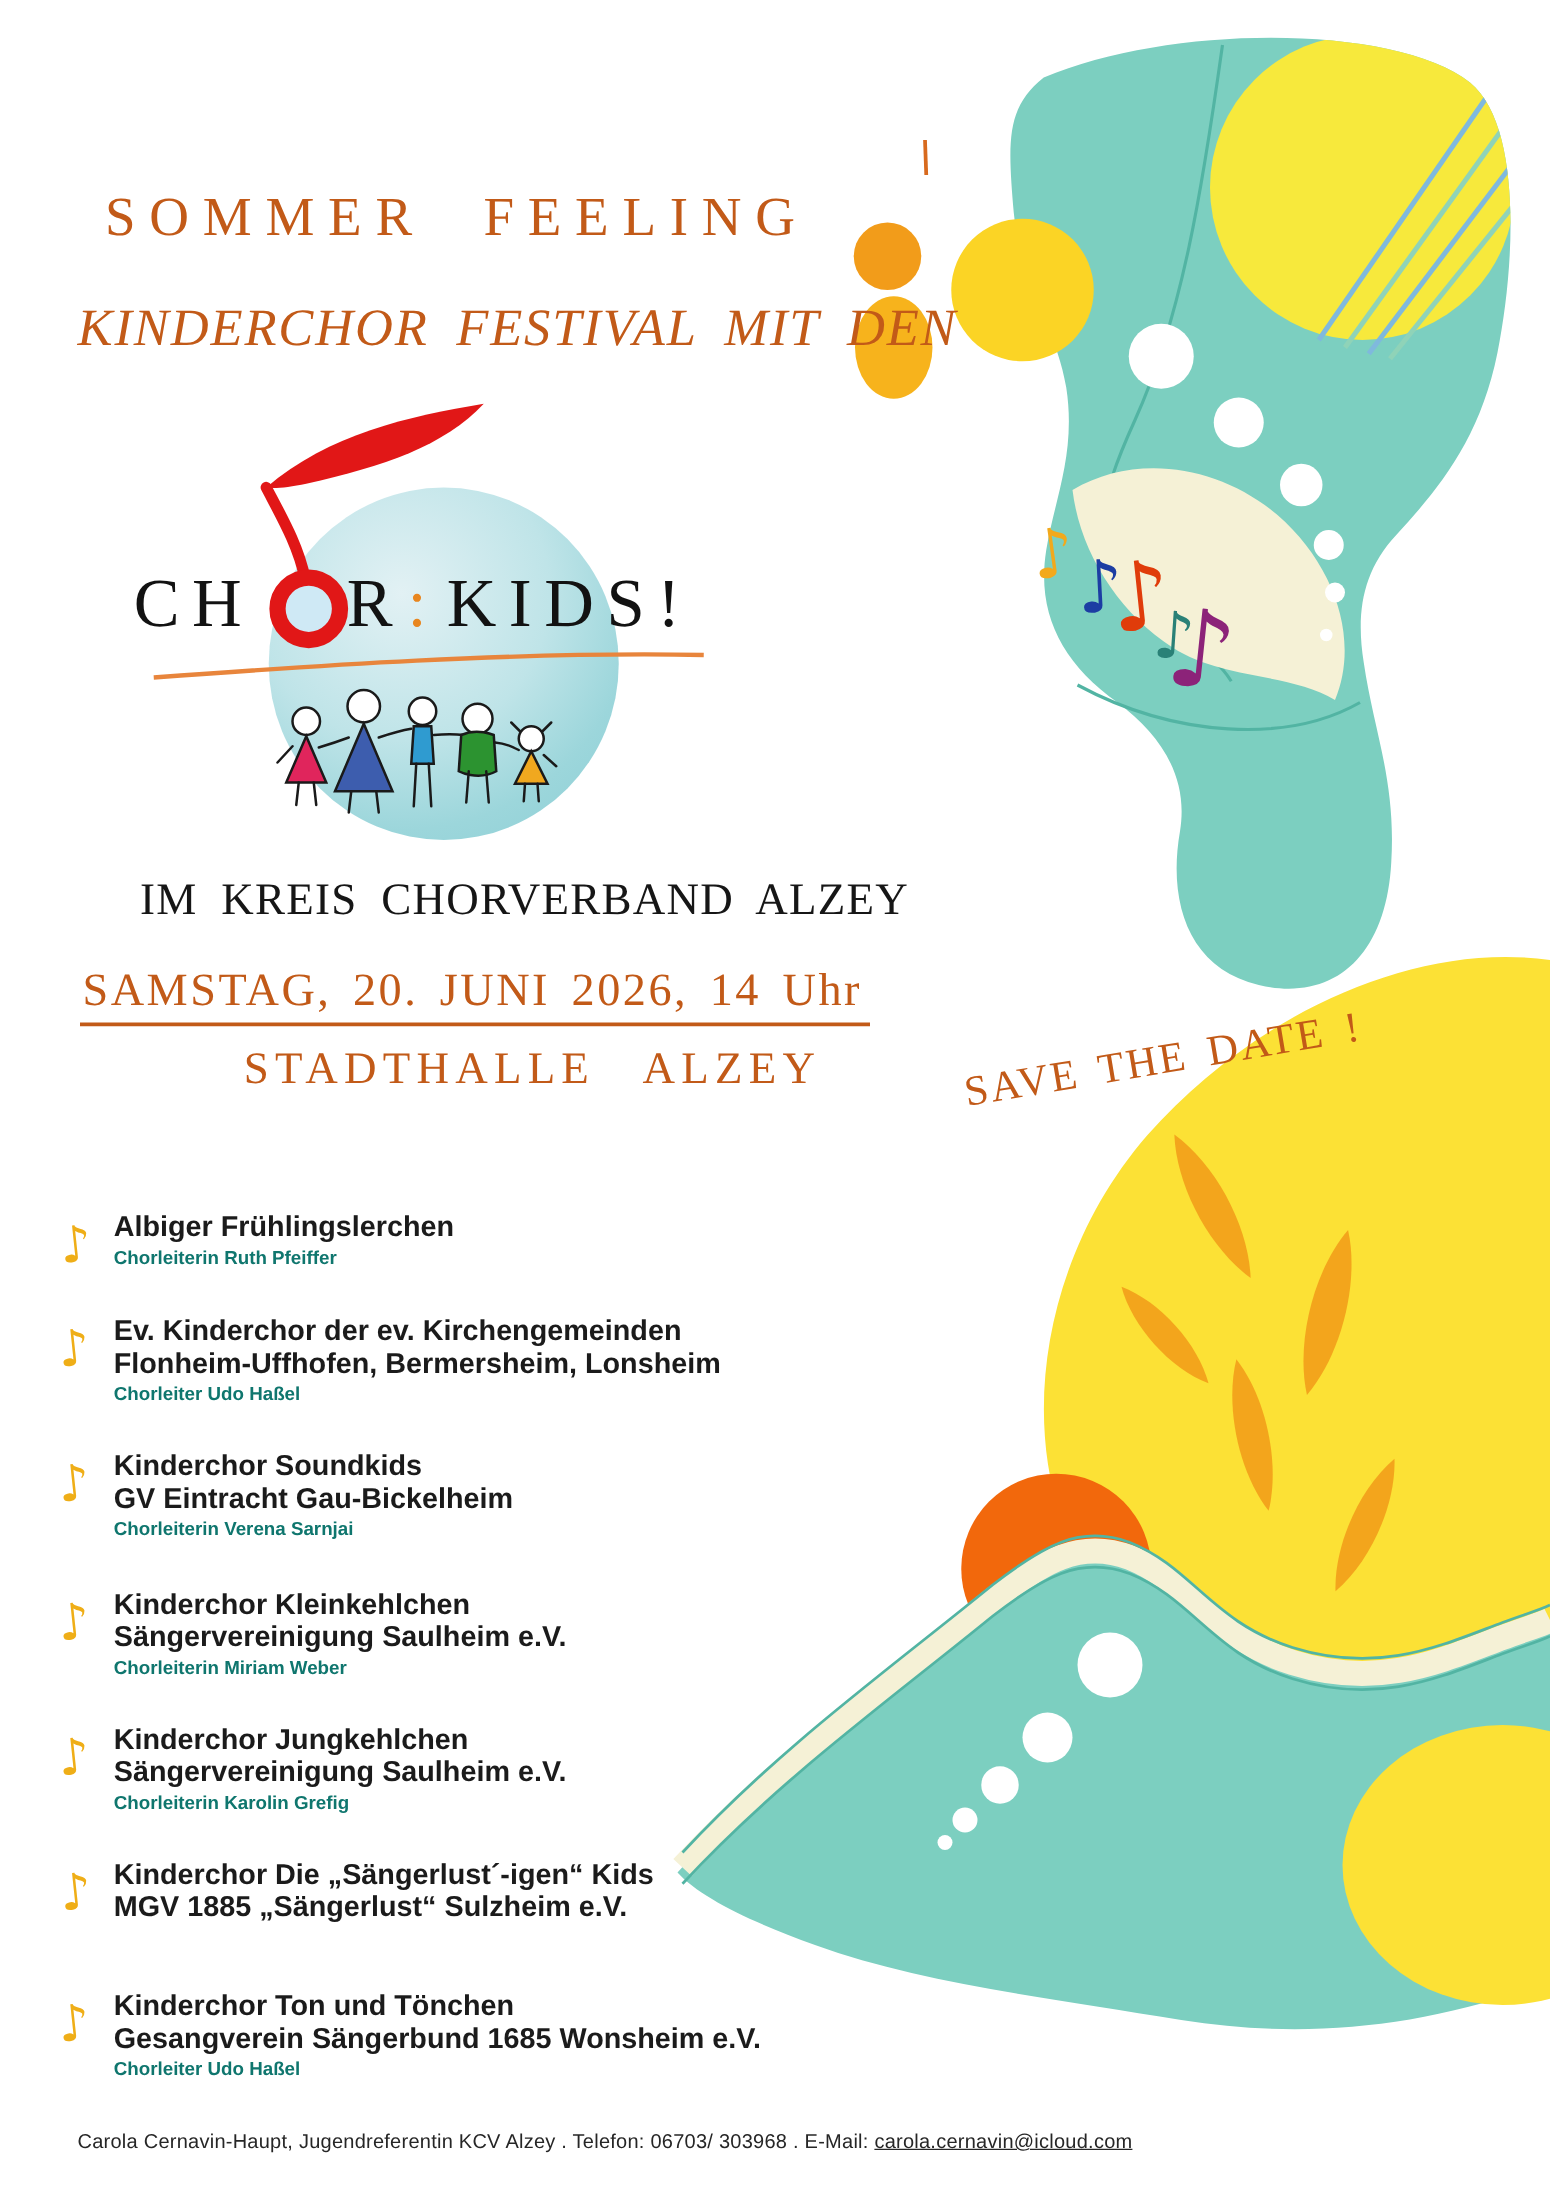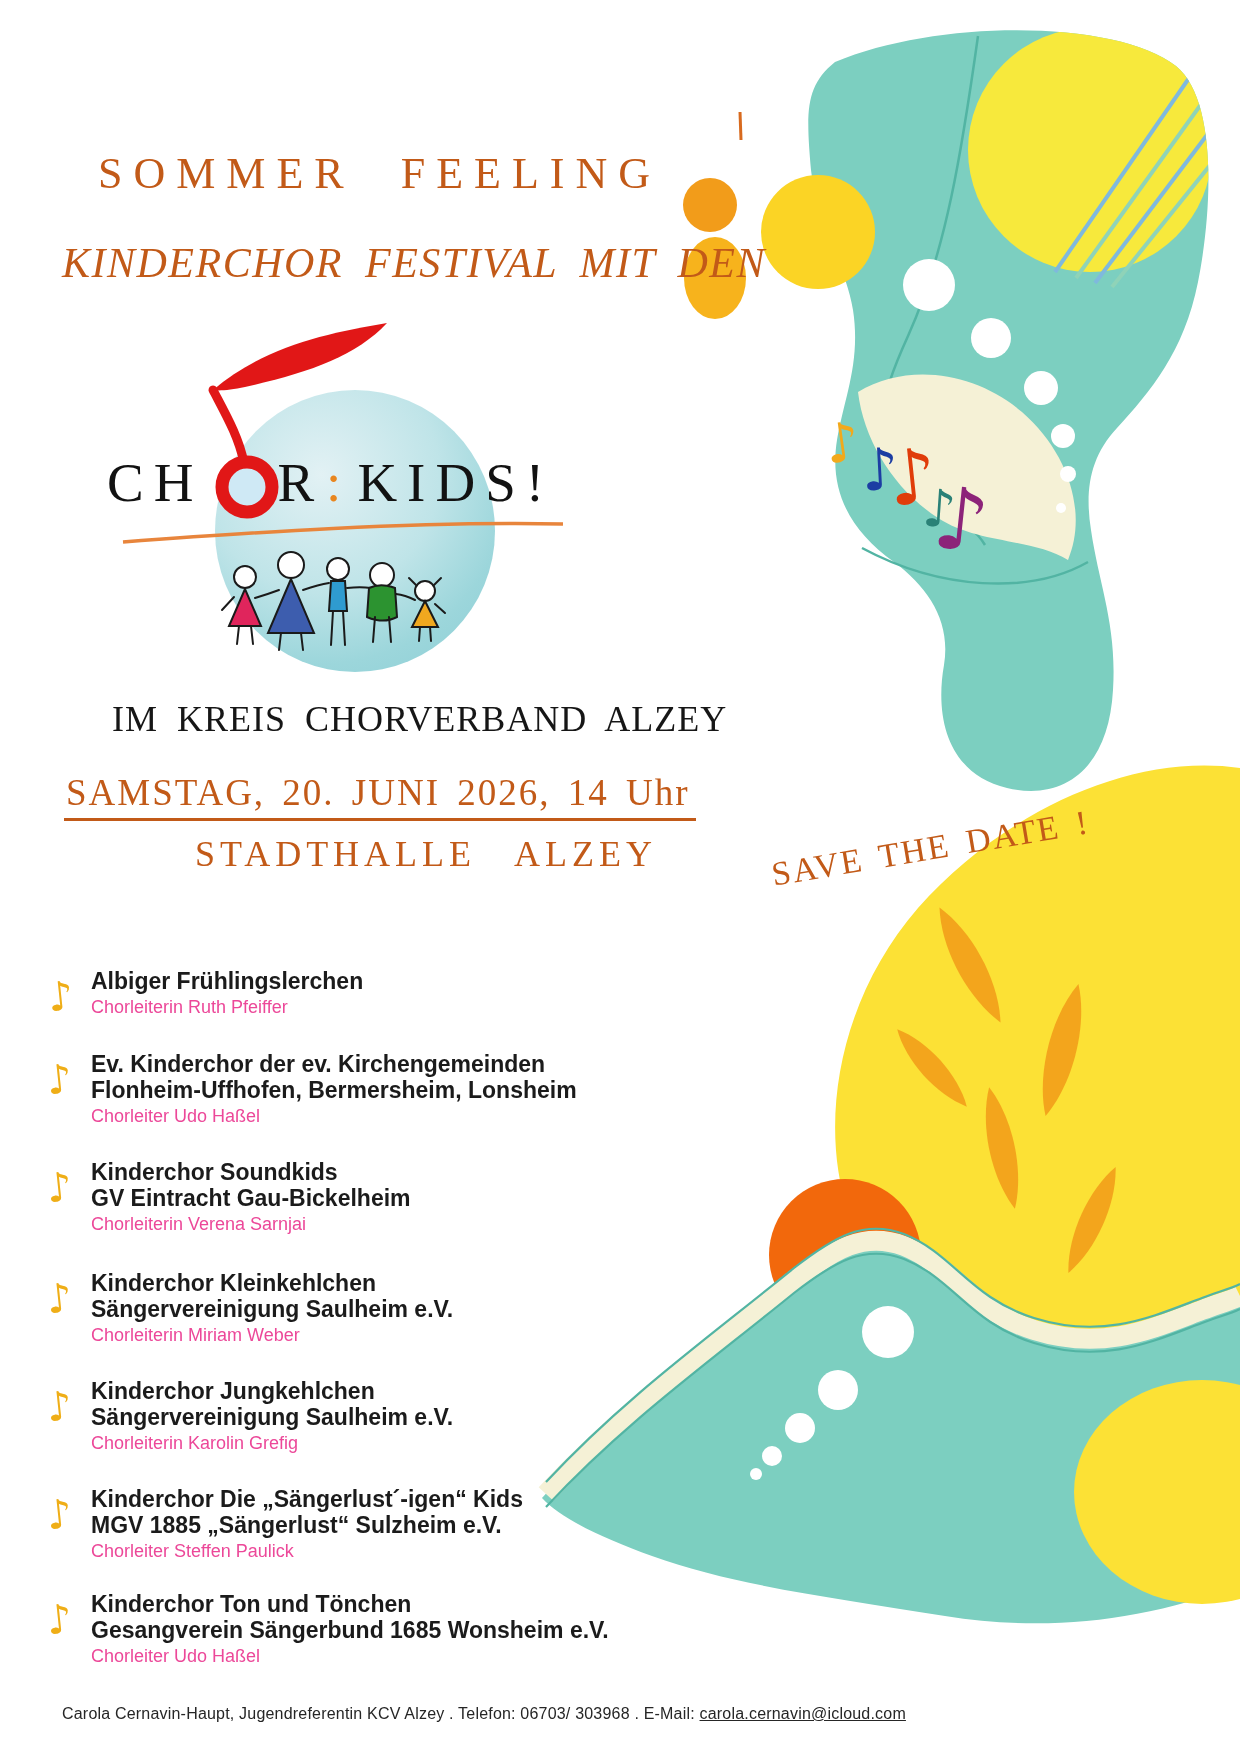--- a/index.html
+++ b/index.html
@@ -3,21 +3,21 @@
 <meta charset="utf-8">
 <style>
   html,body{margin:0;padding:0;background:#ffffff;}
   #poster{position:relative;width:1240px;height:1754px;background:#ffffff;overflow:hidden;
           font-family:"Liberation Sans",sans-serif;}
   .decor{position:absolute;z-index:0;pointer-events:none;}
   .txt{position:absolute;z-index:2;white-space:nowrap;}
 
   
   .headline{font-family:"Liberation Serif",serif;color:#c25a18;}
-  #title{left:84px;top:148px;font-size:44px;letter-spacing:11px;word-spacing:24px;margin-left:14px;}
+  #title{left:84px;top:148px;font-size:44px;letter-spacing:11px;word-spacing:24px;}
   #subtitle{left:62px;top:239px;font-size:42px;letter-spacing:1.5px;word-spacing:10px;font-style:italic;}
   #org-line{left:80px;top:698px;font-size:36px;letter-spacing:1px;word-spacing:9px;
             font-family:"Liberation Serif",serif;color:#161616;margin-left:32px;}
   #date-line{left:64px;top:771px;font-size:37px;letter-spacing:2px;word-spacing:6px;
              border-bottom:3px solid #c25a18;padding:0 6px 4px 2px;}
   #venue-line{left:195px;top:833px;font-size:36px;letter-spacing:5px;word-spacing:26px;}
   #save-the-date{left:772px;top:856px;font-size:34px;letter-spacing:2px;word-spacing:6px;
                  transform:rotate(-9.5deg);transform-origin:left center;}
 
   
@@ -30,21 +30,21 @@
   #logo-text .ring-gap{display:inline-block;width:74px;}
   #logo-text .colon{color:#e8861f;margin:0 6px 0 2px;}
 
   
   #list-heading{left:72px;top:913px;font-size:24px;font-weight:700;color:#141414;}
   .entry{position:absolute;left:48px;z-index:2;display:flex;gap:13px;}
   .note-icon{font-family:"DejaVu Sans",sans-serif;font-size:40px;line-height:1;color:#efae17;
              transform:rotate(-6deg);margin-top:8px;width:30px;}
   .bold-line{font-weight:700;font-size:23px;line-height:26px;color:#1b1b1b;white-space:nowrap;}
   .bold-line:empty{display:none;}
-  .leader-line{font-weight:400;font-size:18px;line-height:26px;color:#ec4899;white-space:nowrap;}
+  .leader-line{font-weight:700;font-size:15px;line-height:26px;color:#0f766e;white-space:nowrap;}
 
   
   #footer{left:62px;top:1705px;font-size:16px;color:#262626;letter-spacing:0.2px;}
   #footer a{color:#262626;text-decoration:underline;}
 </style>
 </head>
 <body>
 
 <div id="poster">
 
@@ -209,21 +209,20 @@
         <div class="bold-line">Kinderchor Jungkehlchen</div>
          <div class="bold-line">Sängervereinigung Saulheim e.V.</div>
          <div class="leader-line">Chorleiterin Karolin Grefig</div>
       </div>
   </div>
   <div class="entry" style="top:1486px">
     <span class="note-icon">♪</span>
     <div>
         <div class="bold-line">Kinderchor Die „Sängerlust´-igen“ Kids</div>
          <div class="bold-line">MGV 1885 „Sängerlust“ Sulzheim e.V.</div>
-         <div class="leader-line">Chorleiter Steffen Paulick</div>
       </div>
   </div>
   <div class="entry" style="top:1591px">
     <span class="note-icon">♪</span>
     <div>
         <div class="bold-line">Kinderchor Ton und Tönchen</div>
          <div class="bold-line">Gesangverein Sängerbund 1685 Wonsheim e.V.</div>
          <div class="leader-line">Chorleiter Udo Haßel</div>
       </div>
   </div>

